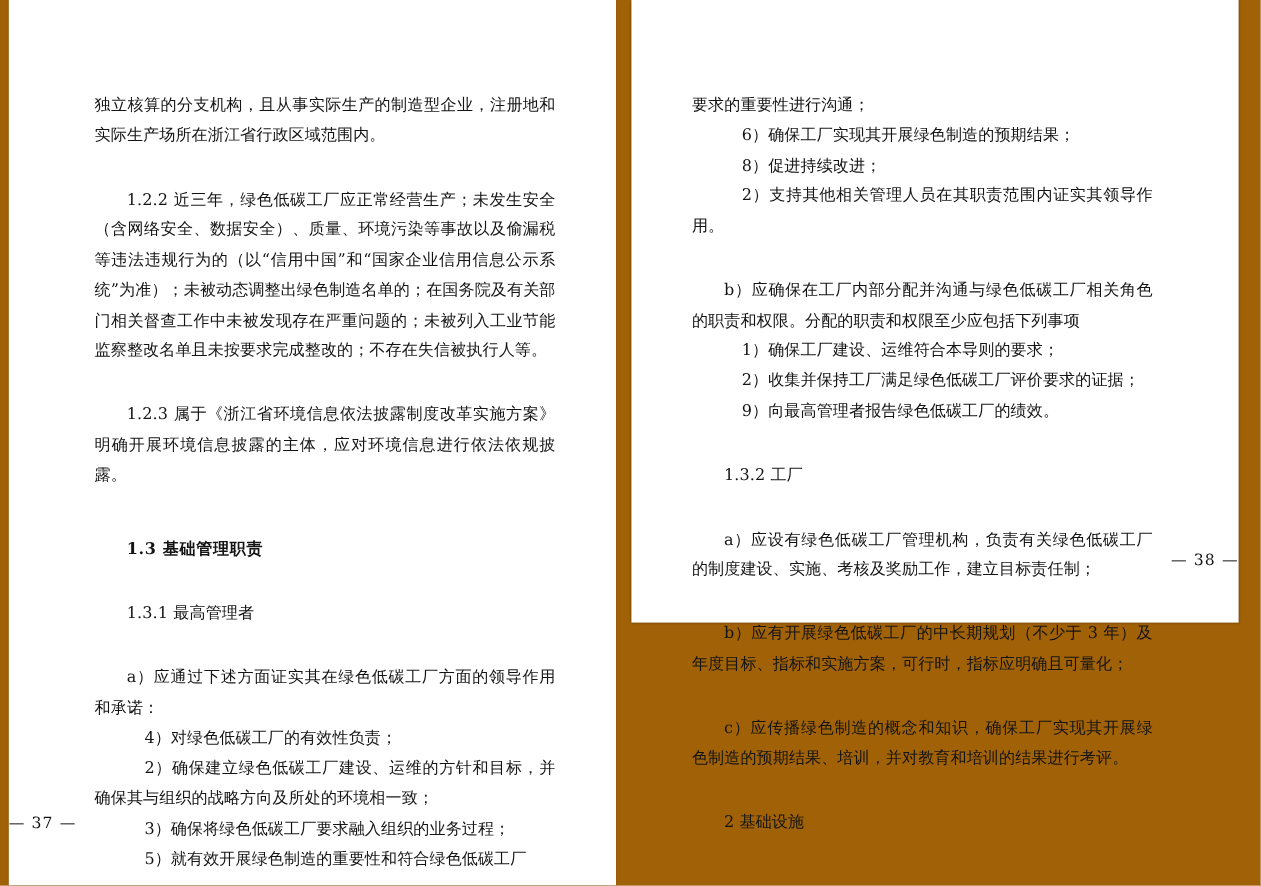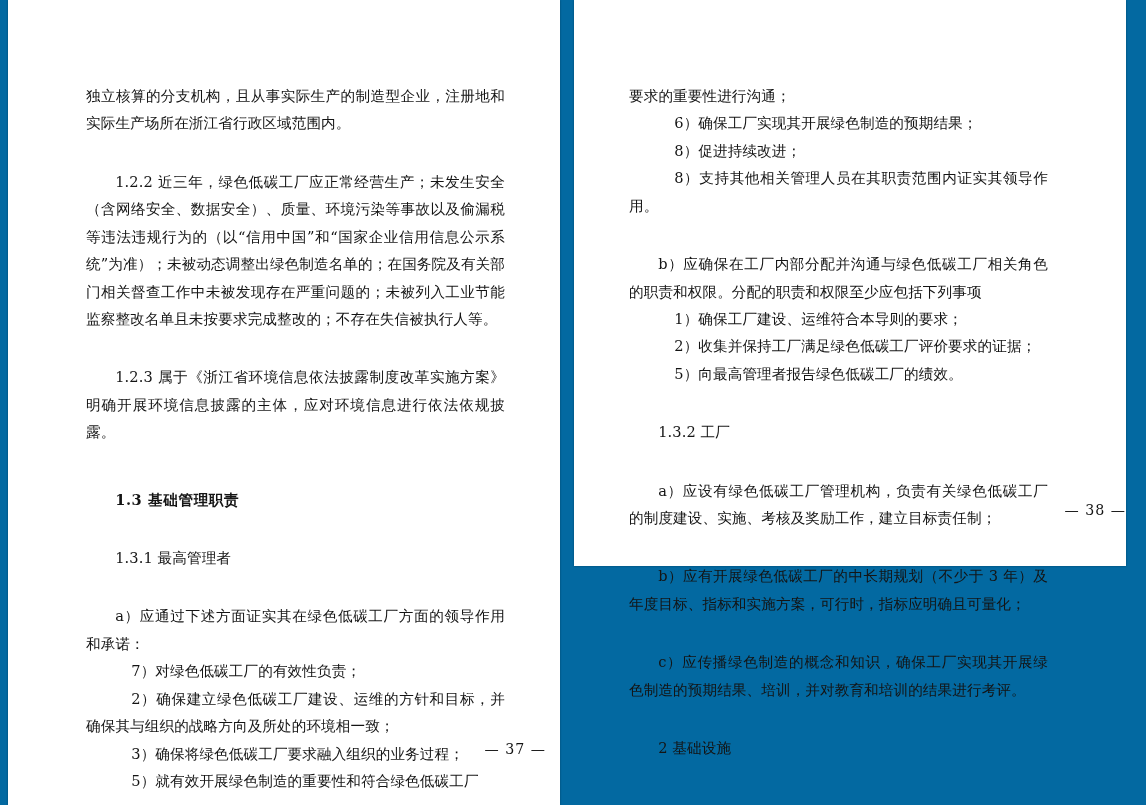--- a/index.html
+++ b/index.html
@@ -12,21 +12,21 @@
     font-family: "DejaVu Serif", serif;
   }
 
   .viewer {
     width: 1146px;
     height: 805px;
     display: flex;
     gap: 14px;
     padding: 0;
     box-sizing: border-box;
-    background: #0369a1;
+    background: #a16207;
   }
 
   .page {
     background: #ffffff;
     box-sizing: border-box;
     position: relative;
     box-shadow: 0 0 2px rgba(0,0,0,0.35);
   }
 
   .page-left {
@@ -67,62 +67,61 @@
     text-indent: 2em;
     letter-spacing: 0.6px;
     margin-top: 40px;
   }
 
   .folio {
     position: absolute;
     bottom: 48px;
     left: 0;
     right: 0;
-    text-align: right;
+    text-align: left;
     font-size: 14.2px;
     color: #141414;
     letter-spacing: 1px;
     font-family: "DejaVu Serif", serif;
-    padding-left: 34px;
   }
 
   .page-left .folio { padding-right: 14px; }
   .page-right .folio { text-align: right; padding-left: 12px; }
 </style>
 </head>
 <body>
 
 <div class="viewer">
 
   <div class="page page-left">
     <div class="col-inner" id="left-body">
         <p class="ind0">独立核算的分支机构，且从事实际生产的制造型企业，注册地和实际生产场所在浙江省行政区域范围内。</p>
         <p class="ind1">1.2.2 近三年，绿色低碳工厂应正常经营生产；未发生安全（含网络安全、数据安全）、质量、环境污染等事故以及偷漏税等违法违规行为的（以“信用中国”和“国家企业信用信息公示系统”为准）；未被动态调整出绿色制造名单的；在国务院及有关部门相关督查工作中未被发现存在严重问题的；未被列入工业节能监察整改名单且未按要求完成整改的；不存在失信被执行人等。</p>
         <p class="ind1">1.2.3 属于《浙江省环境信息依法披露制度改革实施方案》明确开展环境信息披露的主体，应对环境信息进行依法依规披露。</p>
         <p class="heading">1.3 基础管理职责</p>
         <p class="ind1">1.3.1 最高管理者</p>
         <p class="ind1">a）应通过下述方面证实其在绿色低碳工厂方面的领导作用和承诺：</p>
-        <p class="ind2">7）对绿色低碳工厂的有效性负责；</p>
+        <p class="ind2">4）对绿色低碳工厂的有效性负责；</p>
         <p class="ind2">2）确保建立绿色低碳工厂建设、运维的方针和目标，并确保其与组织的战略方向及所处的环境相一致；</p>
         <p class="ind2">3）确保将绿色低碳工厂要求融入组织的业务过程；</p>
         <p class="ind2">5）就有效开展绿色制造的重要性和符合绿色低碳工厂</p>
       </div>
     <div class="folio">— 37 —</div>
   </div>
 
   <div class="page page-right">
     <div class="col-inner" id="right-body">
         <p class="ind0">要求的重要性进行沟通；</p>
         <p class="ind2">6）确保工厂实现其开展绿色制造的预期结果；</p>
         <p class="ind2">8）促进持续改进；</p>
-        <p class="ind2">8）支持其他相关管理人员在其职责范围内证实其领导作用。</p>
+        <p class="ind2">2）支持其他相关管理人员在其职责范围内证实其领导作用。</p>
         <p class="ind1">b）应确保在工厂内部分配并沟通与绿色低碳工厂相关角色的职责和权限。分配的职责和权限至少应包括下列事项</p>
         <p class="ind2">1）确保工厂建设、运维符合本导则的要求；</p>
         <p class="ind2">2）收集并保持工厂满足绿色低碳工厂评价要求的证据；</p>
-        <p class="ind2">5）向最高管理者报告绿色低碳工厂的绩效。</p>
+        <p class="ind2">9）向最高管理者报告绿色低碳工厂的绩效。</p>
         <p class="ind1">1.3.2 工厂</p>
         <p class="ind1">a）应设有绿色低碳工厂管理机构，负责有关绿色低碳工厂的制度建设、实施、考核及奖励工作，建立目标责任制；</p>
         <p class="ind1">b）应有开展绿色低碳工厂的中长期规划（不少于 3 年）及年度目标、指标和实施方案，可行时，指标应明确且可量化；</p>
         <p class="ind1">c）应传播绿色制造的概念和知识，确保工厂实现其开展绿色制造的预期结果、培训，并对教育和培训的结果进行考评。</p>
         <p class="ind1">2 基础设施</p>
         <p class="heading">2.1 建筑</p>
       </div>
     <div class="folio">— 38 —</div>
   </div>
 

